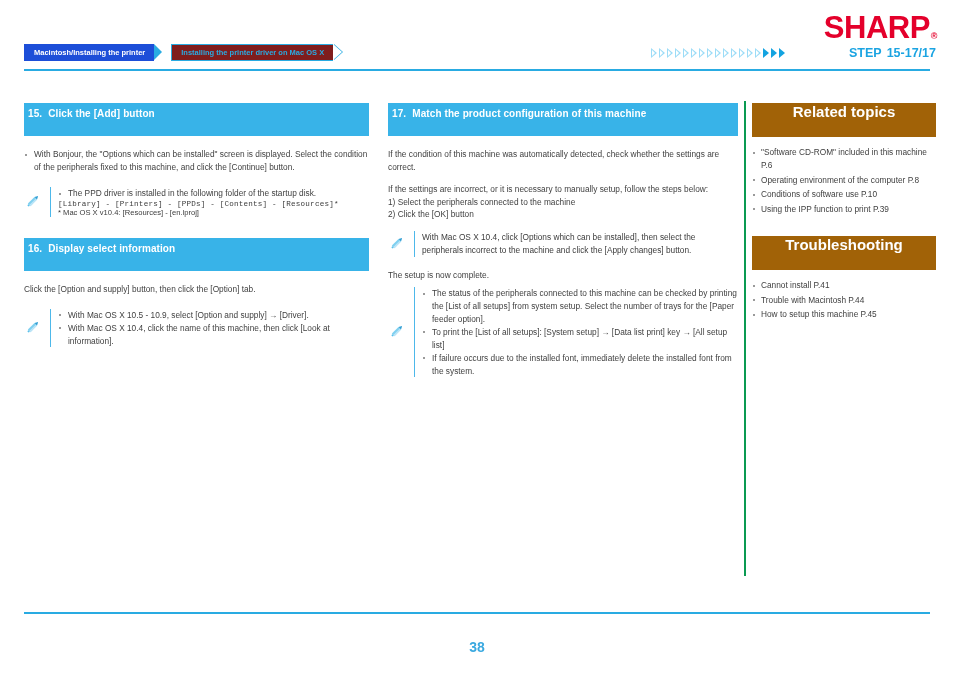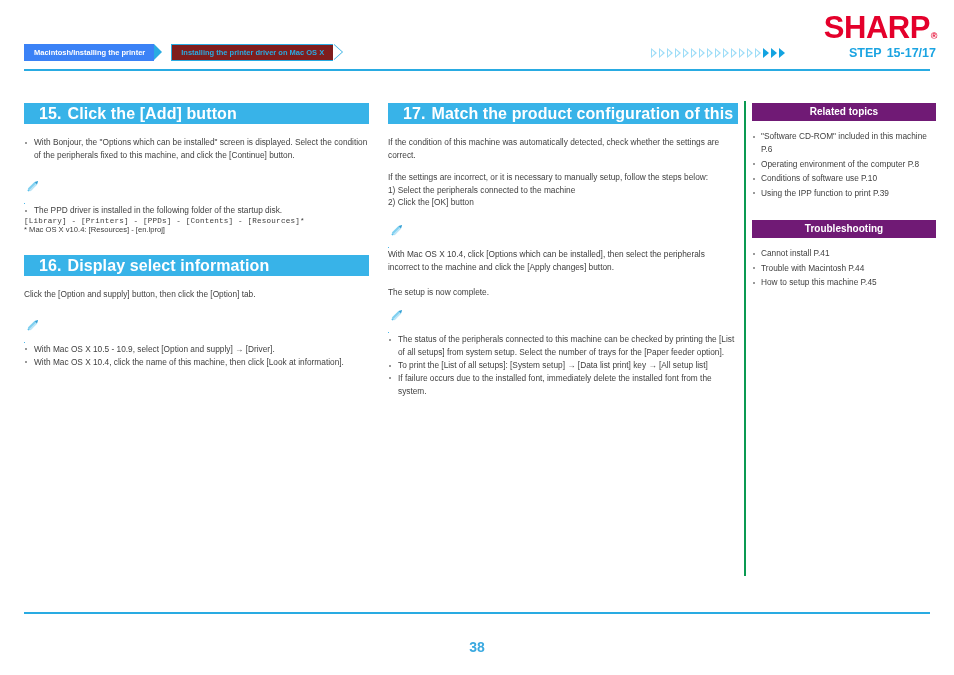--- a/index.html
+++ b/index.html
@@ -55,21 +55,21 @@
     position: relative;
     height: 17px;
     display: flex;
     align-items: center;
     font-size: 7.5px;
     font-weight: bold;
     white-space: nowrap;
     box-sizing: border-box;
   }
   .crumb.filled {
-    background: #3b82f6;
+    background: #1d4ed8;
     color: #ffffff;
     padding: 0 9px 0 10px;
   }
   .crumb.filled::after {
     content: "";
     position: absolute;
     right: -8px;
     top: 0;
     width: 0; height: 0;
     border-top: 8.5px solid transparent;
@@ -163,25 +163,25 @@
     position: absolute;
     top: 103px;
   }
   .col-left  { left: 24px;  width: 345px; }
   .col-mid   { left: 388px; width: 350px; }
   .col-right { left: 752px; width: 184px; }
 
   .sec-head {
     background: #38b3e8;
     color: #ffffff;
-    font-size: 16px;
-    font-weight: bold;
-    height: 21px;
+    font-size: 10px;
+    font-weight: bold;
+    height: 33px;
     line-height: 21px;
-    padding-left: 15px;
+    padding-left: 4px;
     box-sizing: border-box;
     letter-spacing: 0.1px;
   }
   .sec-head .n { margin-right: 6px; }
 
   .body-text {
     font-size: 8.3px;
     line-height: 1.55;
     color: #3f3f3f;
     margin-top: 12px;
@@ -208,23 +208,22 @@
     left: 1px;
     top: 5.5px;
     width: 2px;
     height: 2px;
     background: #9a9a9a;
   }
 
   
   .note {
     display: flex;
-    align-items: flex-start;
+    align-items: center;
     margin-top: 13px;
-    flex-direction: column;
   }
   .note-icon {
     width: 26px;
     flex: 0 0 26px;
     padding-top: 2px;
   }
   .note-bar {
     width: 1px;
     background: #4db8ea;
     align-self: stretch;
@@ -235,25 +234,25 @@
   .note-body ul.bullets li { line-height: 1.55; }
   .mono {
     font-family: "Liberation Mono", "DejaVu Sans Mono", monospace;
     font-size: 7.6px;
     letter-spacing: 0.2px;
   }
   .fine { font-size: 7.6px; }
 
   
   .side-head {
-    background: #701a75;
+    background: #a16207;
     color: #ffffff;
-    font-size: 10px;
-    font-weight: bold;
-    height: 18px;
+    font-size: 15px;
+    font-weight: bold;
+    height: 34px;
     line-height: 18px;
     text-align: center;
   }
   .side-list {
     list-style: none;
     margin: 9px 0 0 0;
     padding: 0;
   }
   .side-list li {
     position: relative;

